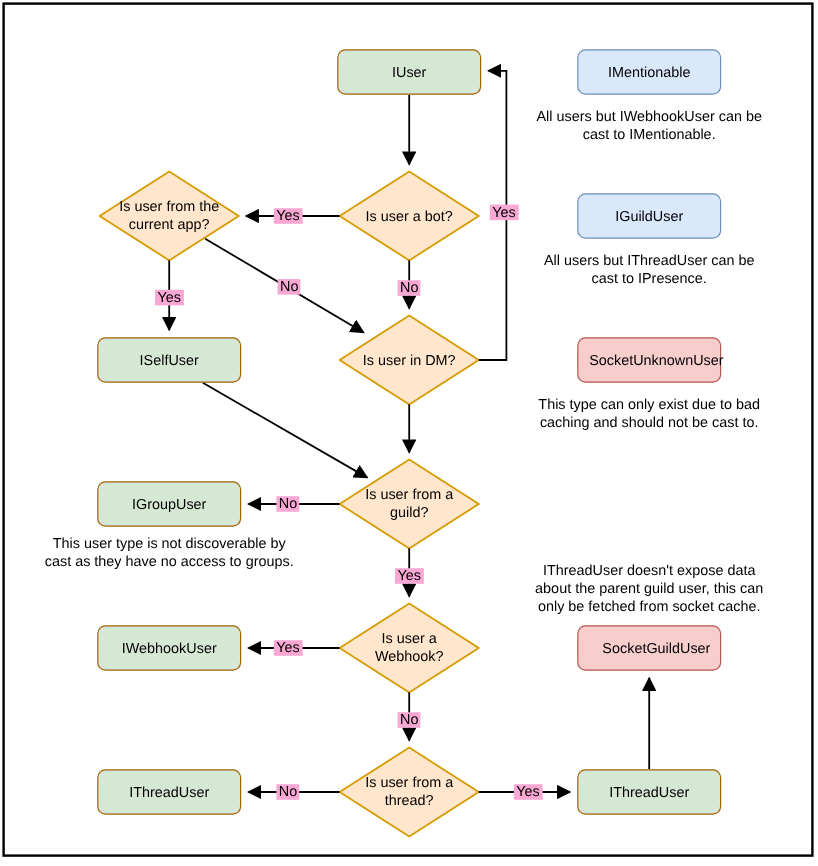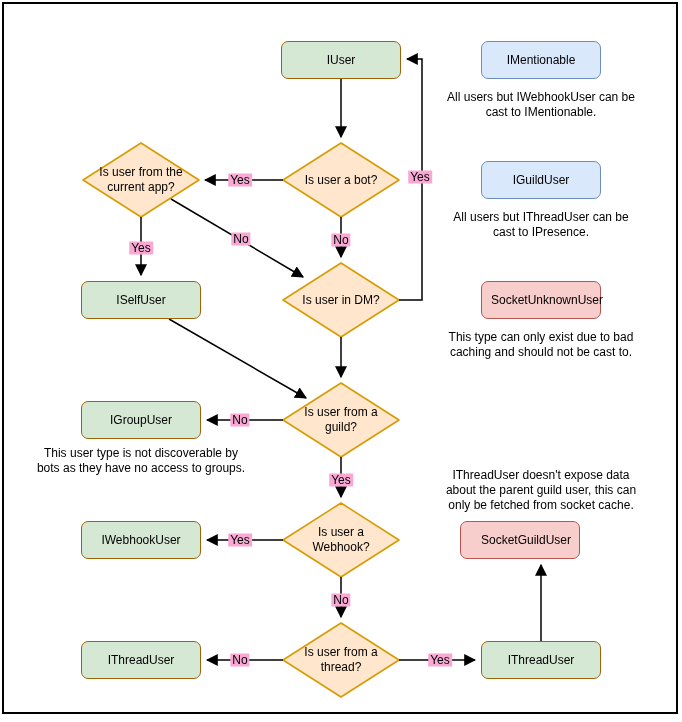--- a/index.html
+++ b/index.html
@@ -64,21 +64,21 @@
   </svg>
 
   <div class="box green" style="left:281px;top:41px;">IUser</div>
   <div class="box blue" style="left:481px;top:41px;">IMentionable</div>
   <div class="box blue" style="left:481px;top:161px;">IGuildUser</div>
   <div class="box red" style="left:481px;top:281px;padding-left:12px;">SocketUnknownUser</div>
   <div class="box green" style="left:81px;top:281px;">ISelfUser</div>
   <div class="box green" style="left:81px;top:401px;">IGroupUser</div>
   <div class="box green" style="left:81px;top:521px;">IWebhookUser</div>
   <div class="box green" style="left:81px;top:641px;">IThreadUser</div>
-  <div class="box red" style="left:460px;top:521px;padding-left:12px;">SocketGuildUser</div>
+  <div class="box red" style="left:481px;top:521px;padding-left:12px;">SocketGuildUser</div>
   <div class="box green" style="left:481px;top:641px;">IThreadUser</div>
 
   <div class="diamond-label" style="left:83px;top:143px;">
       <span>Is user from the current app?</span>
     </div>
   <div class="diamond-label" style="left:283px;top:143px;">
       <span>Is user a bot?</span>
     </div>
   <div class="diamond-label" style="left:283px;top:263px;">
       <span>Is user in DM?</span>
@@ -101,17 +101,17 @@
   <span class="edge-label" style="left:240px;top:420px;">No</span>
   <span class="edge-label" style="left:341px;top:480px;">Yes</span>
   <span class="edge-label" style="left:240px;top:540px;">Yes</span>
   <span class="edge-label" style="left:341px;top:600px;">No</span>
   <span class="edge-label" style="left:240px;top:660px;">No</span>
   <span class="edge-label" style="left:440px;top:660px;">Yes</span>
 
   <div class="note" style="left:441px;top:90px;width:200px;">All users but IWebhookUser can be cast to IMentionable.</div>
   <div class="note" style="left:441px;top:210px;width:200px;">All users but IThreadUser can be cast to IPresence.</div>
   <div class="note" style="left:436px;top:330px;width:210px;">This type can only exist due to bad caching and should not be cast to.</div>
-  <div class="note" style="left:33px;top:446px;width:216px;">This user type is not discoverable by bots as they have no access to groups.</div>
+  <div class="note" style="left:33px;top:446px;width:216px;">This user type is not discoverable by cast as they have no access to groups.</div>
   <div class="note" style="left:436px;top:468px;width:210px;">IThreadUser doesn't expose data about the parent guild user, this can only be fetched from socket cache.</div>
 
   <div class="frame"></div>
 </div>
 
 </body></html>

